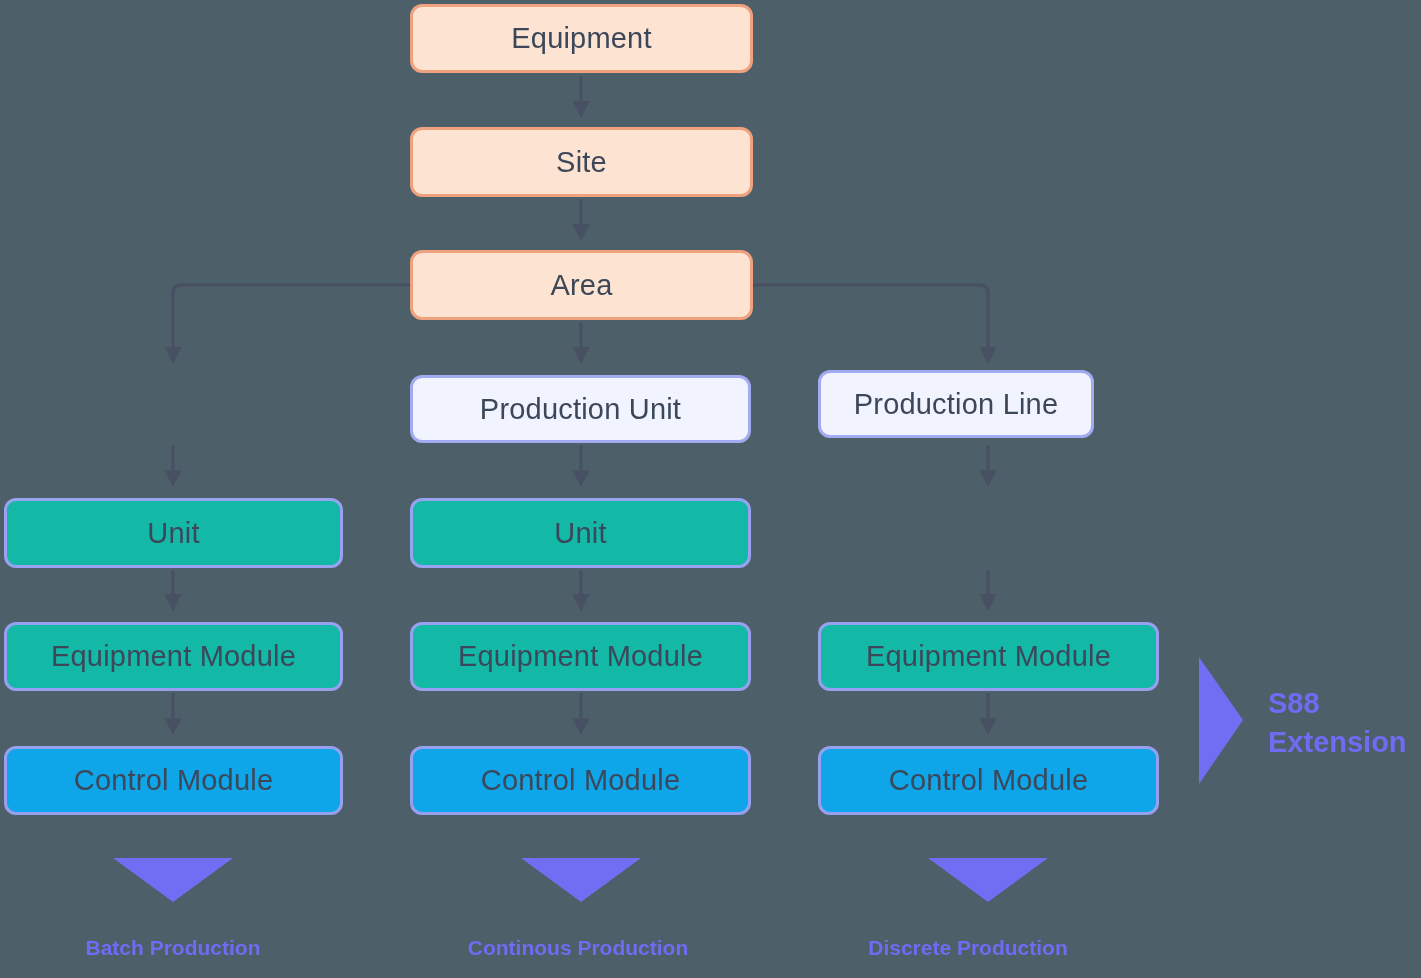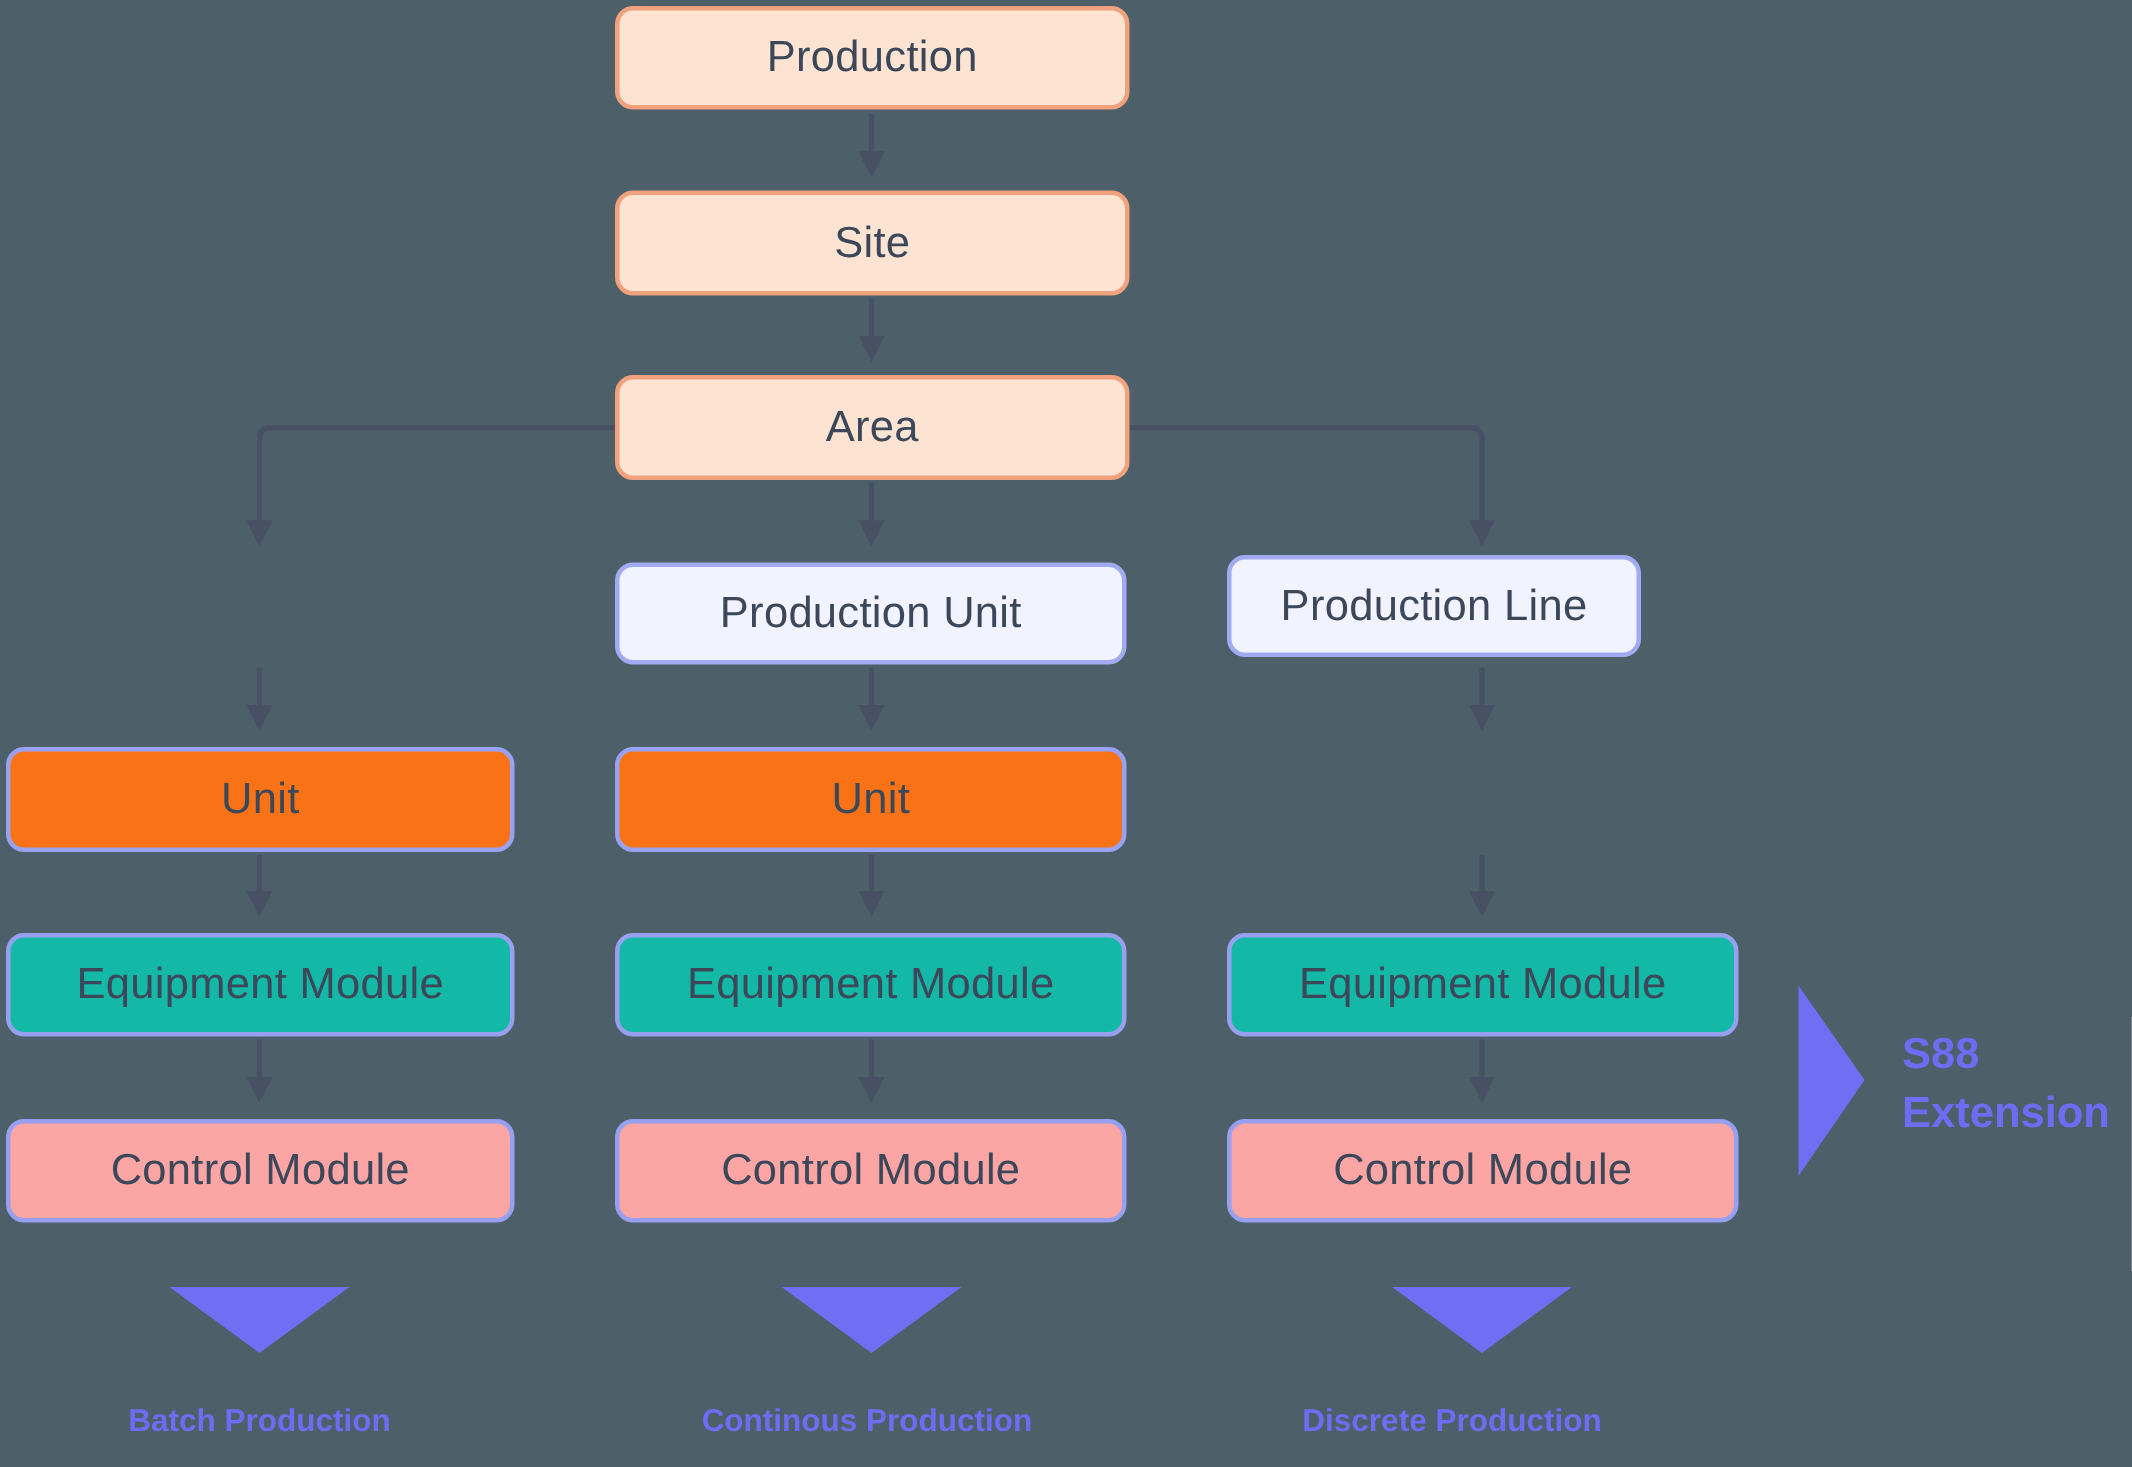--- a/index.html
+++ b/index.html
@@ -27,23 +27,23 @@
     align-items: center;
     justify-content: center;
     border-radius: 12px;
     font-size: 29px;
     color: #3c4859;
     letter-spacing: 0.2px;
   }
 
   .peach { background: #fde3d2; border: 3px solid #f0a17d; }
   .lv1   { background: #f1f3fe; border: 3px solid #a2abf2; }
-  .lv2   { background: #f97316; border: 3px solid #98a2f0; }
+  .lv2   { background: #14b8a6; border: 3px solid #98a2f0; }
   .lv3   { background: #14b8a6; border: 3px solid #96a0ef; }
-  .lv4   { background: #fca5a5; border: 3px solid #96a0ef; text-align: center; }
+  .lv4   { background: #0ea5e9; border: 3px solid #96a0ef; text-align: center; }
 
   .caption {
     position: absolute;
     width: 340px;
     text-align: center;
     font-size: 21px;
     font-weight: 700;
     color: #6f6cf3;
   }
 
@@ -92,21 +92,21 @@
       <path d="M988,693 V730" marker-end="url(#arrow)"></path>
     </g>
 
     <polygon points="113,858 233,858 173,902" fill="#716ef3"></polygon>
     <polygon points="521,858 641,858 581,902" fill="#716ef3"></polygon>
     <polygon points="928,858 1048,858 988,902" fill="#716ef3"></polygon>
 
     <polygon points="1199,657 1243,720 1199,784" fill="#716ef3"></polygon>
   </svg>
 
-  <div class="node peach" style="left:410px; top:4px; width:343px; height:69px;">Production</div>
+  <div class="node peach" style="left:410px; top:4px; width:343px; height:69px;">Equipment</div>
   <div class="node peach" style="left:410px; top:250px; width:343px; height:70px;">Area</div>
   <div class="node peach" style="left:410px; top:127px; width:343px; height:70px;">Site</div>
 
   <div class="node lv2" style="left:4px; top:498px; width:339px; height:70px;">Unit</div>
   <div class="node lv3" style="left:4px; top:622px; width:339px; height:69px;">Equipment Module</div>
   <div class="node lv4" style="left:4px; top:746px; width:339px; height:69px;">Control Module</div>
 
   <div class="node lv1" style="left:410px; top:375px; width:341px; height:68px;">Production Unit</div>
   <div class="node lv2" style="left:410px; top:498px; width:341px; height:70px;">Unit</div>
   <div class="node lv3" style="left:410px; top:622px; width:341px; height:69px;">Equipment Module</div>

